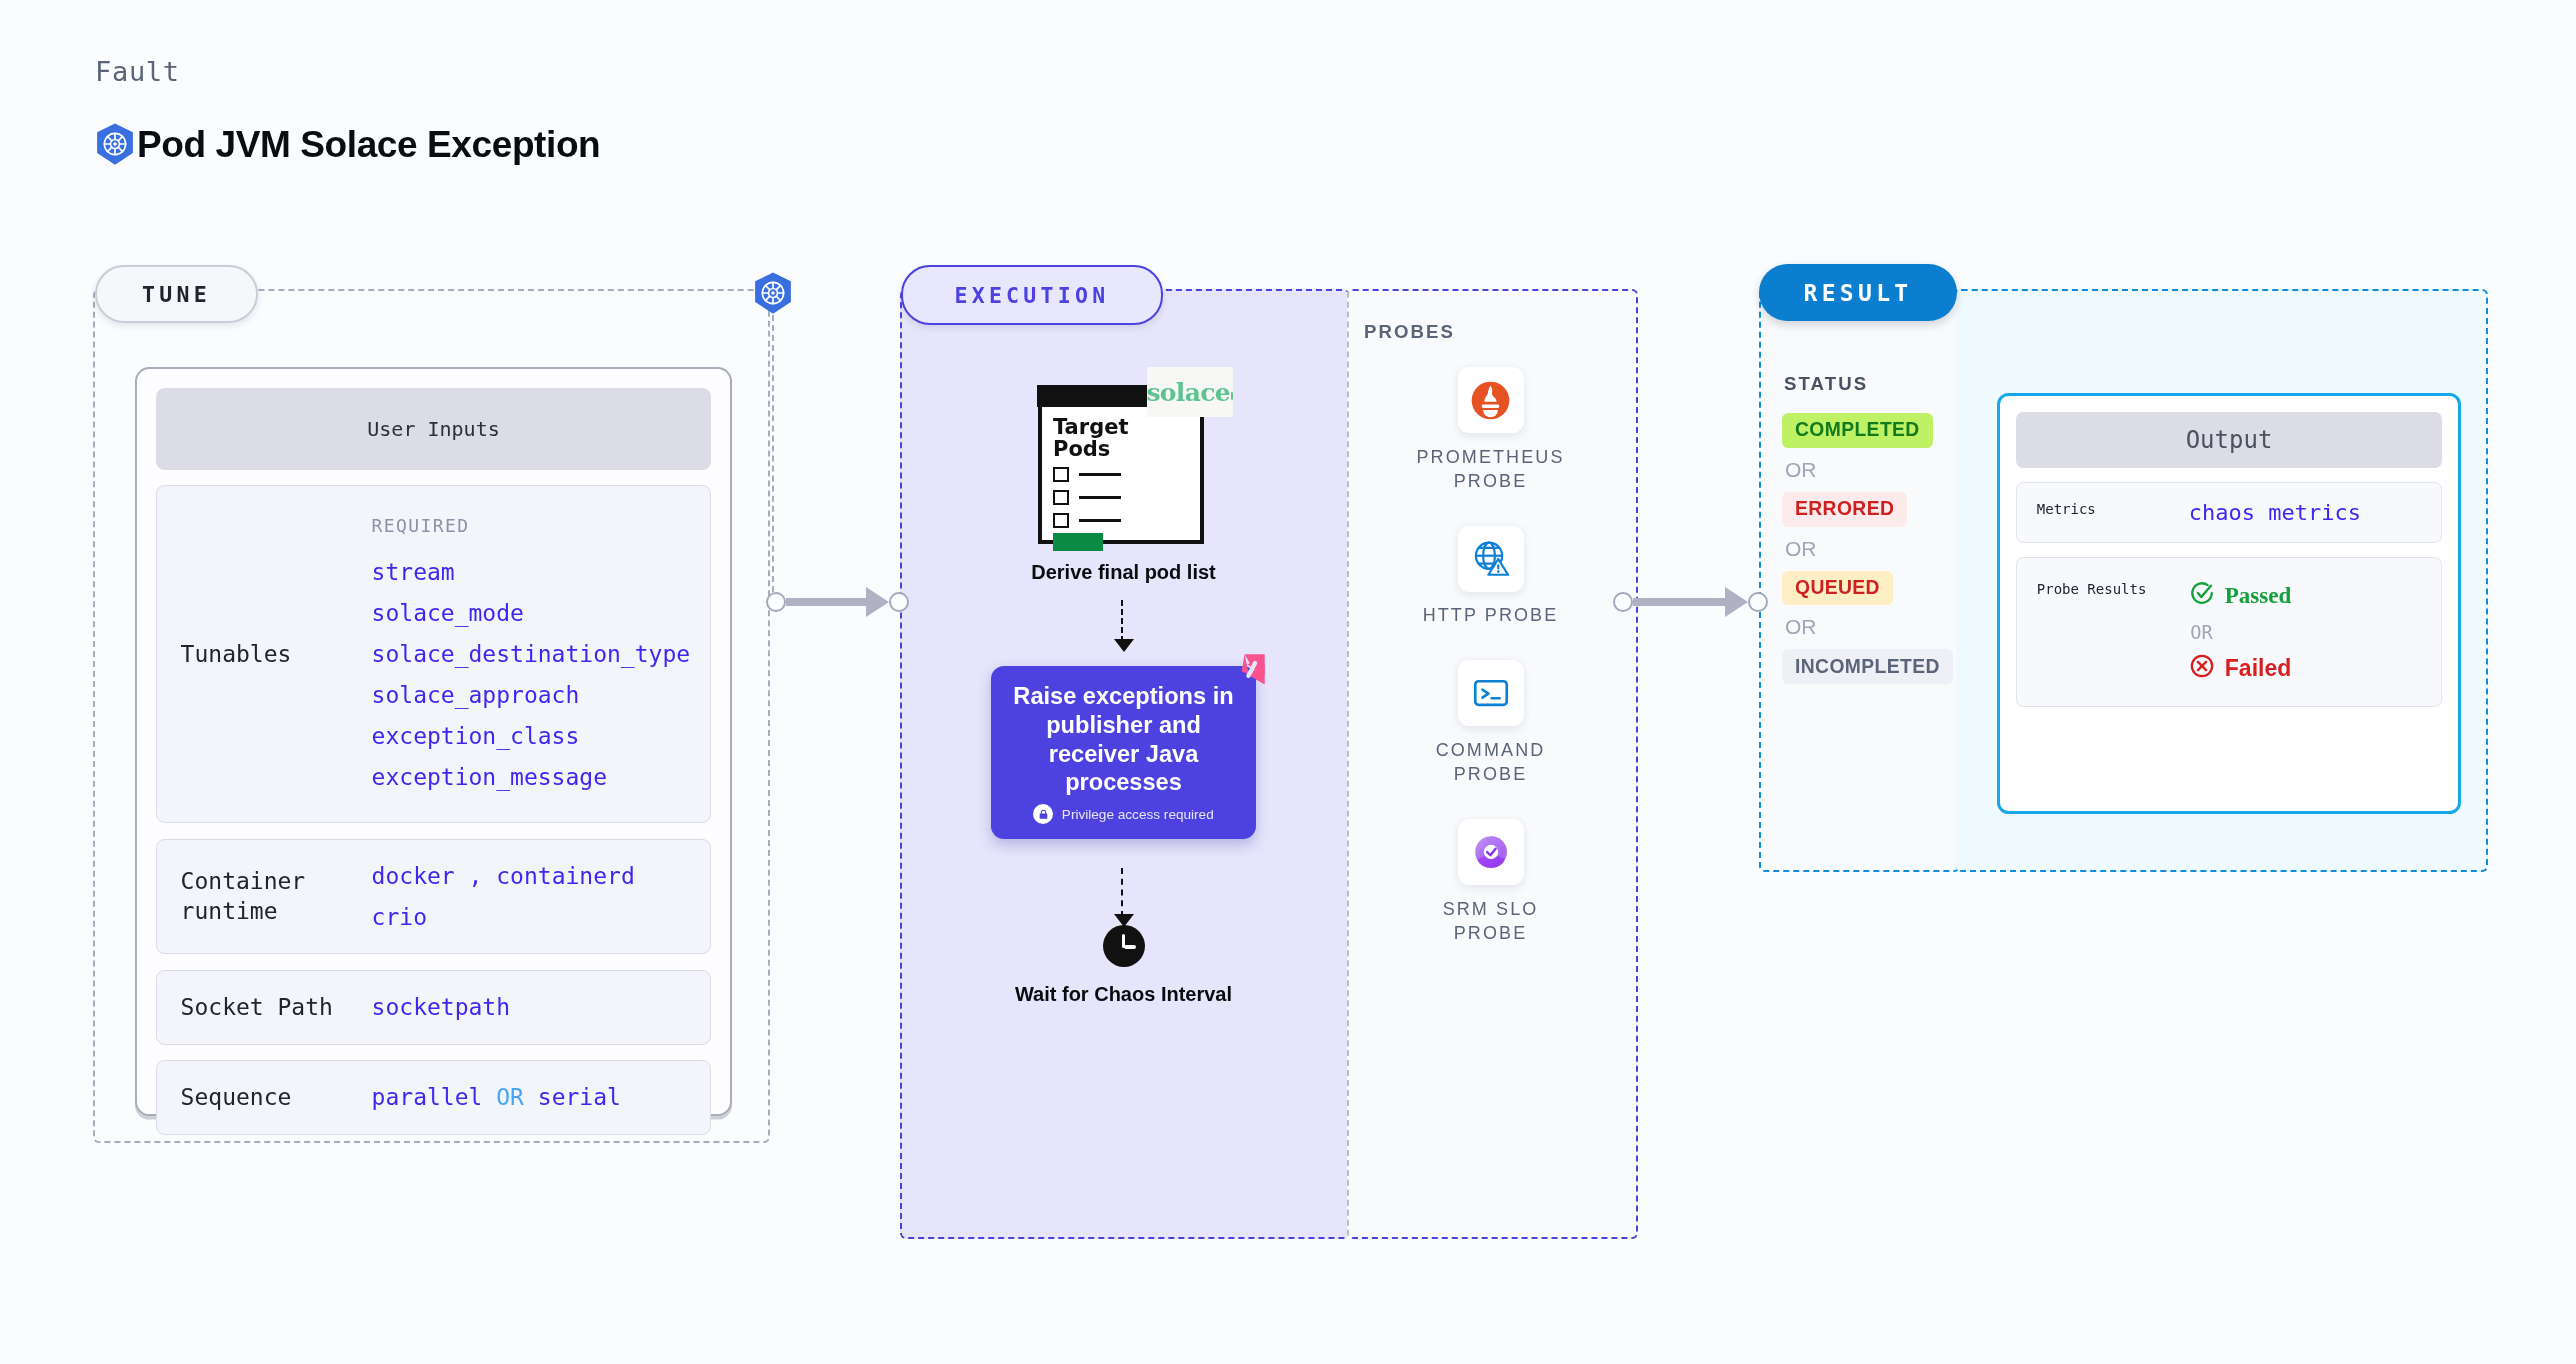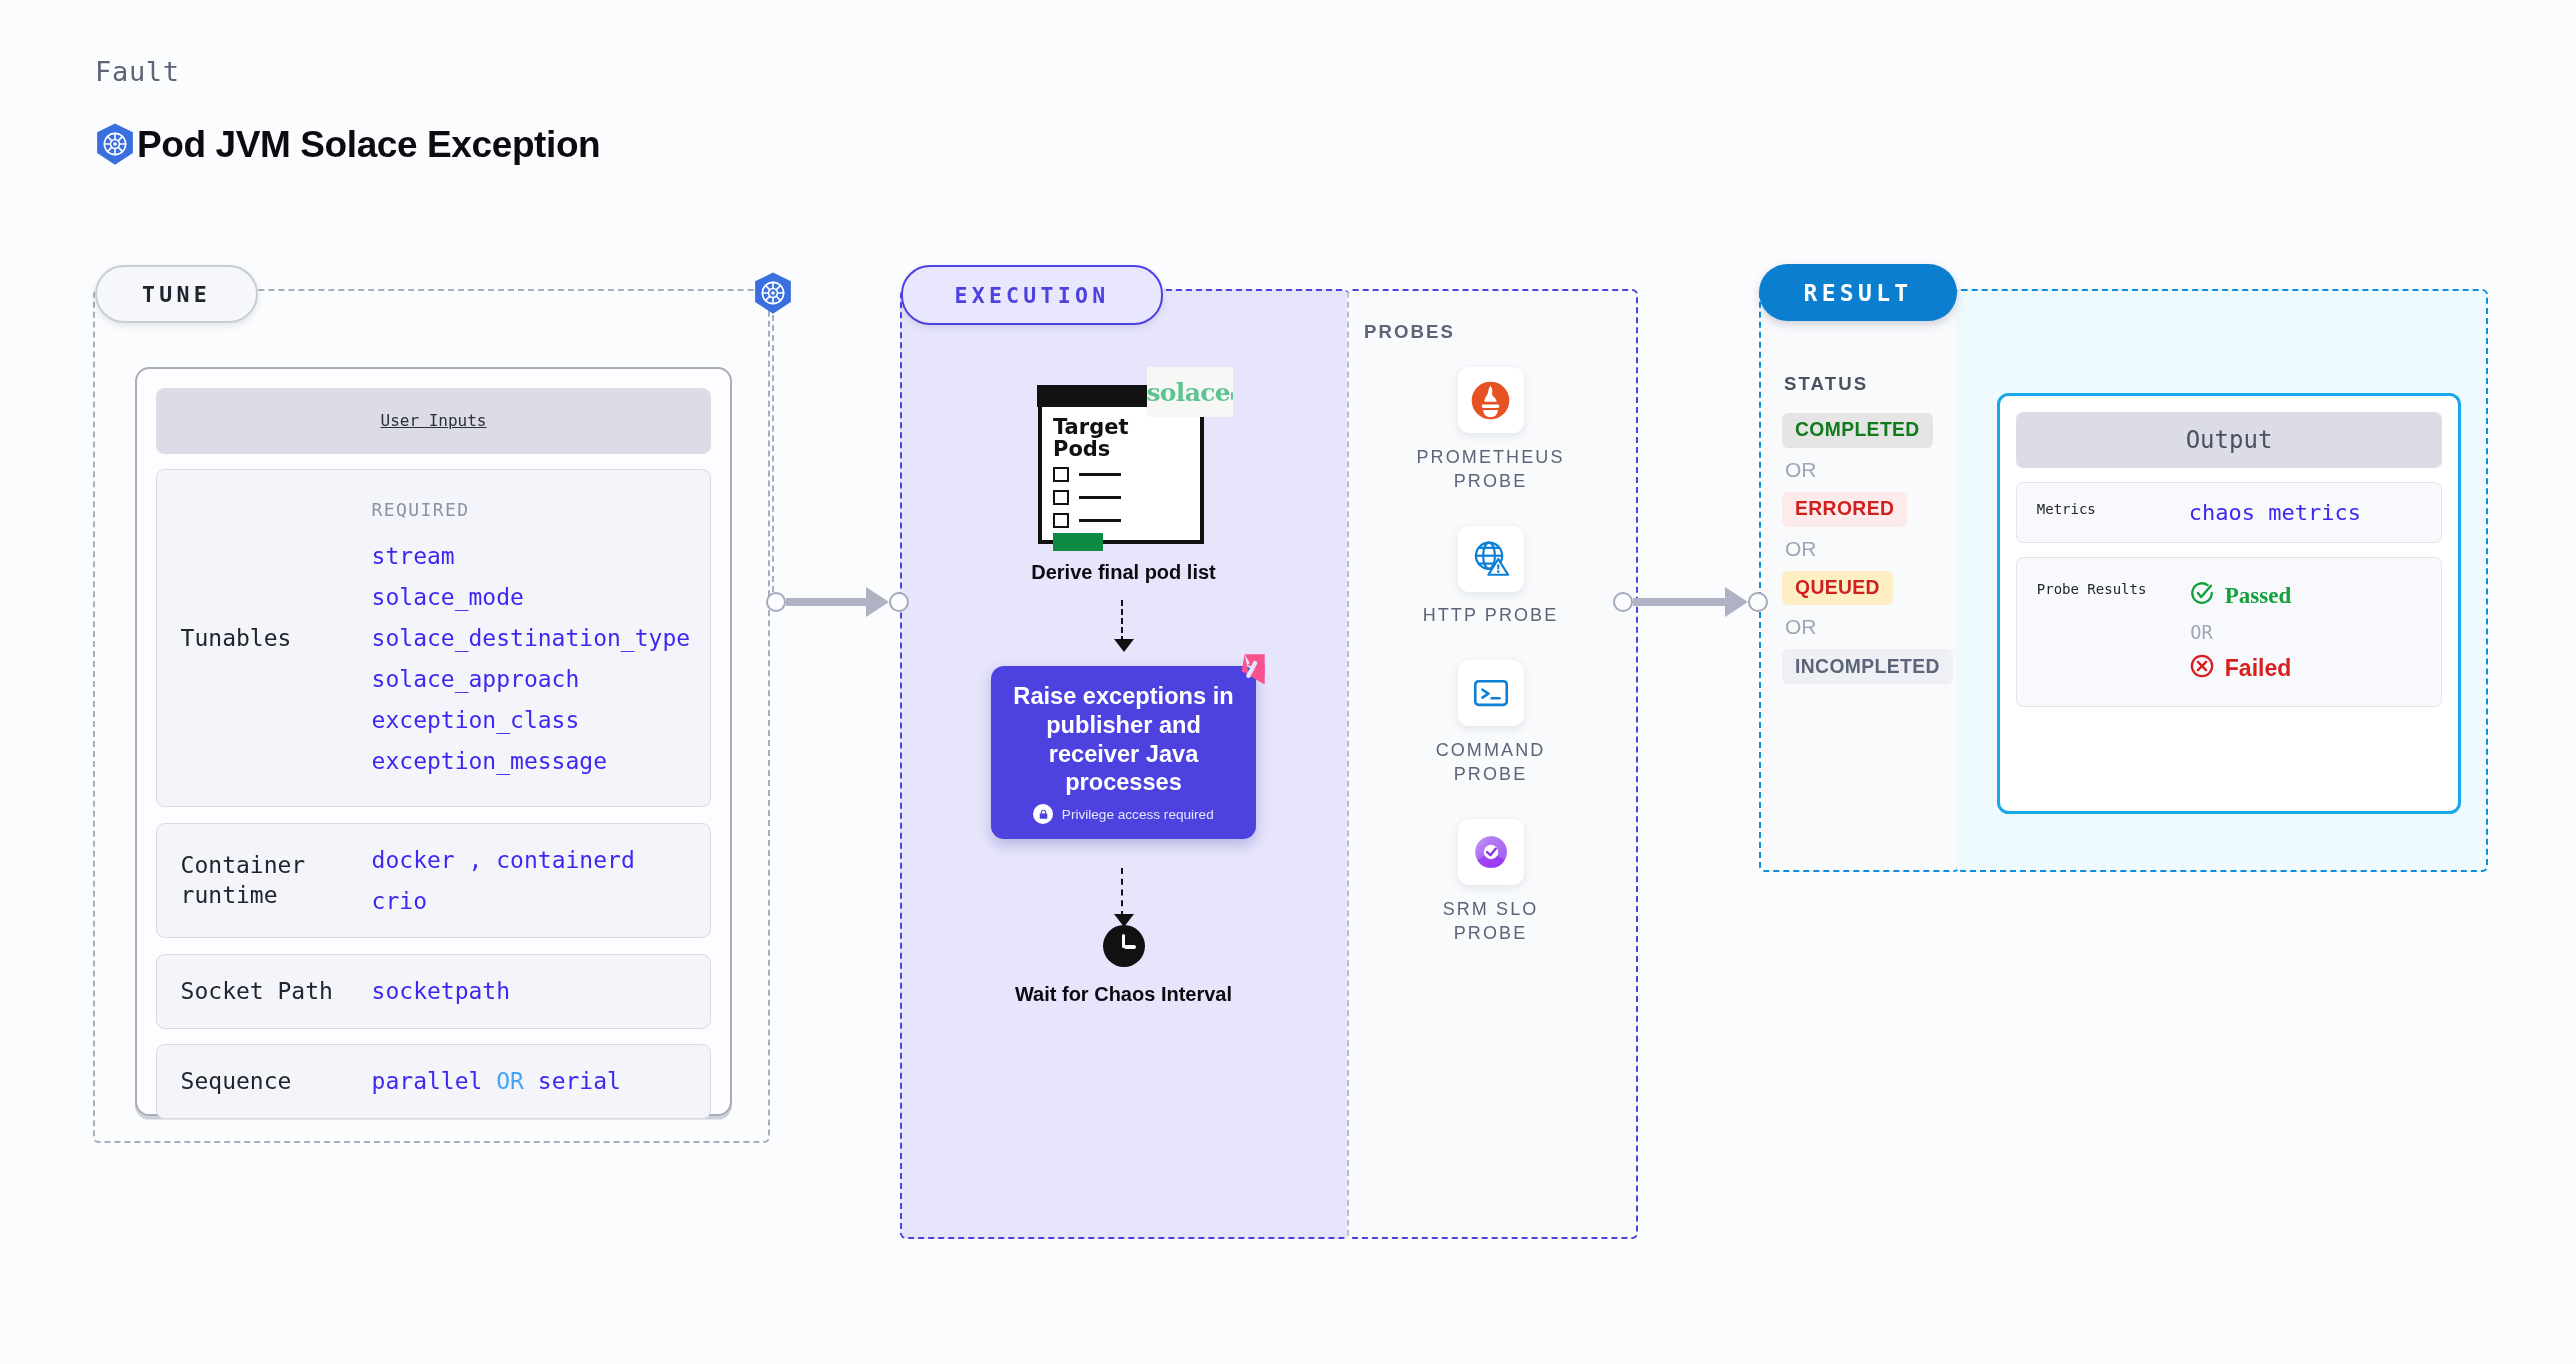--- a/index.html
+++ b/index.html
@@ -68,24 +68,24 @@
   #conn1{left:766px;top:590px;width:143px;}
   #conn2{left:1613px;top:590px;width:155px;}
 
   
   #tune-card{
     position:absolute;left:135px;top:367px;width:593px;height:745px;
     background:#fdfdff;border:2.9px solid #a9adb9;border-radius:14.3px;
     box-shadow:0 3.6px 0 rgba(150,155,170,.45);
   }
   .card-title{
-    margin:18.6px 18.6px 0 18.6px;height:66px;background:#dcdce7;border-radius:8.6px;
+    margin:18.6px 18.6px 0 18.6px;height:82px;background:#dcdce7;border-radius:8.6px;
     display:flex;align-items:center;justify-content:center;
     font-family:"DejaVu Sans Mono","Liberation Mono",monospace;
-    font-size:16px;color:#2c2f3a;text-decoration:underline;
+    font-size:20px;color:#2c2f3a;
   }
   .row-box{
     margin:15.8px 18.6px 0 18.6px;background:#f4f5fa;border:1.4px solid #d8dae4;border-radius:8.6px;
     display:flex;align-items:center;padding:15.8px 0;
   }
   .row-label{
     width:215px;padding-left:24px;box-sizing:border-box;
     font-family:"DejaVu Sans Mono","Liberation Mono",monospace;
     font-size:23px;color:#21242e;line-height:1.28;
   }
@@ -138,21 +138,21 @@
   #probes-col{position:absolute;left:1347px;top:367px;width:287px;display:flex;flex-direction:column;align-items:center;gap:33px;}
   .probe{display:flex;flex-direction:column;align-items:center;width:172px;}
   .probe-ic{width:66px;height:66px;border-radius:11.5px;background:#fff;
     display:flex;align-items:center;justify-content:center;box-shadow:0 2.9px 8.6px rgba(40,50,80,.10);}
   .probe-lbl{margin-top:11.5px;font-size:18px;color:#5b6478;letter-spacing:2.1px;text-align:center;line-height:1.34;}
 
   
   #status-lbl{position:absolute;left:1784px;top:373px;font-size:18.6px;font-weight:bold;color:#4a5161;letter-spacing:2.1px;}
   #status-col{position:absolute;left:1782px;top:413px;width:179px;}
   .badge{display:inline-block;padding:6.4px 13px;border-radius:6.4px;font-size:19.3px;font-weight:bold;letter-spacing:0.4px;}
-  .b-completed{background:#e5e5e5;color:#127a1c;}
+  .b-completed{background:#bef264;color:#127a1c;}
   .b-errored{background:#fdeaea;color:#cf2020;}
   .b-queued{background:#fdeec3;color:#cf2020;}
   .b-incompleted{background:#eef0f5;color:#5b6478;}
   .or-sep{font-size:21px;color:#a0a6b6;margin:10px 0 10px 2.9px;}
 
   
   #out-card{position:absolute;left:1997px;top:393px;width:458px;height:415px;
     background:#fff;border:3.6px solid #16a8e8;border-radius:11.5px;}
   #out-title{margin:15.8px 15.8px 0 15.8px;height:56px;background:#dcdce7;border-radius:7.2px;
     display:flex;align-items:center;justify-content:center;

